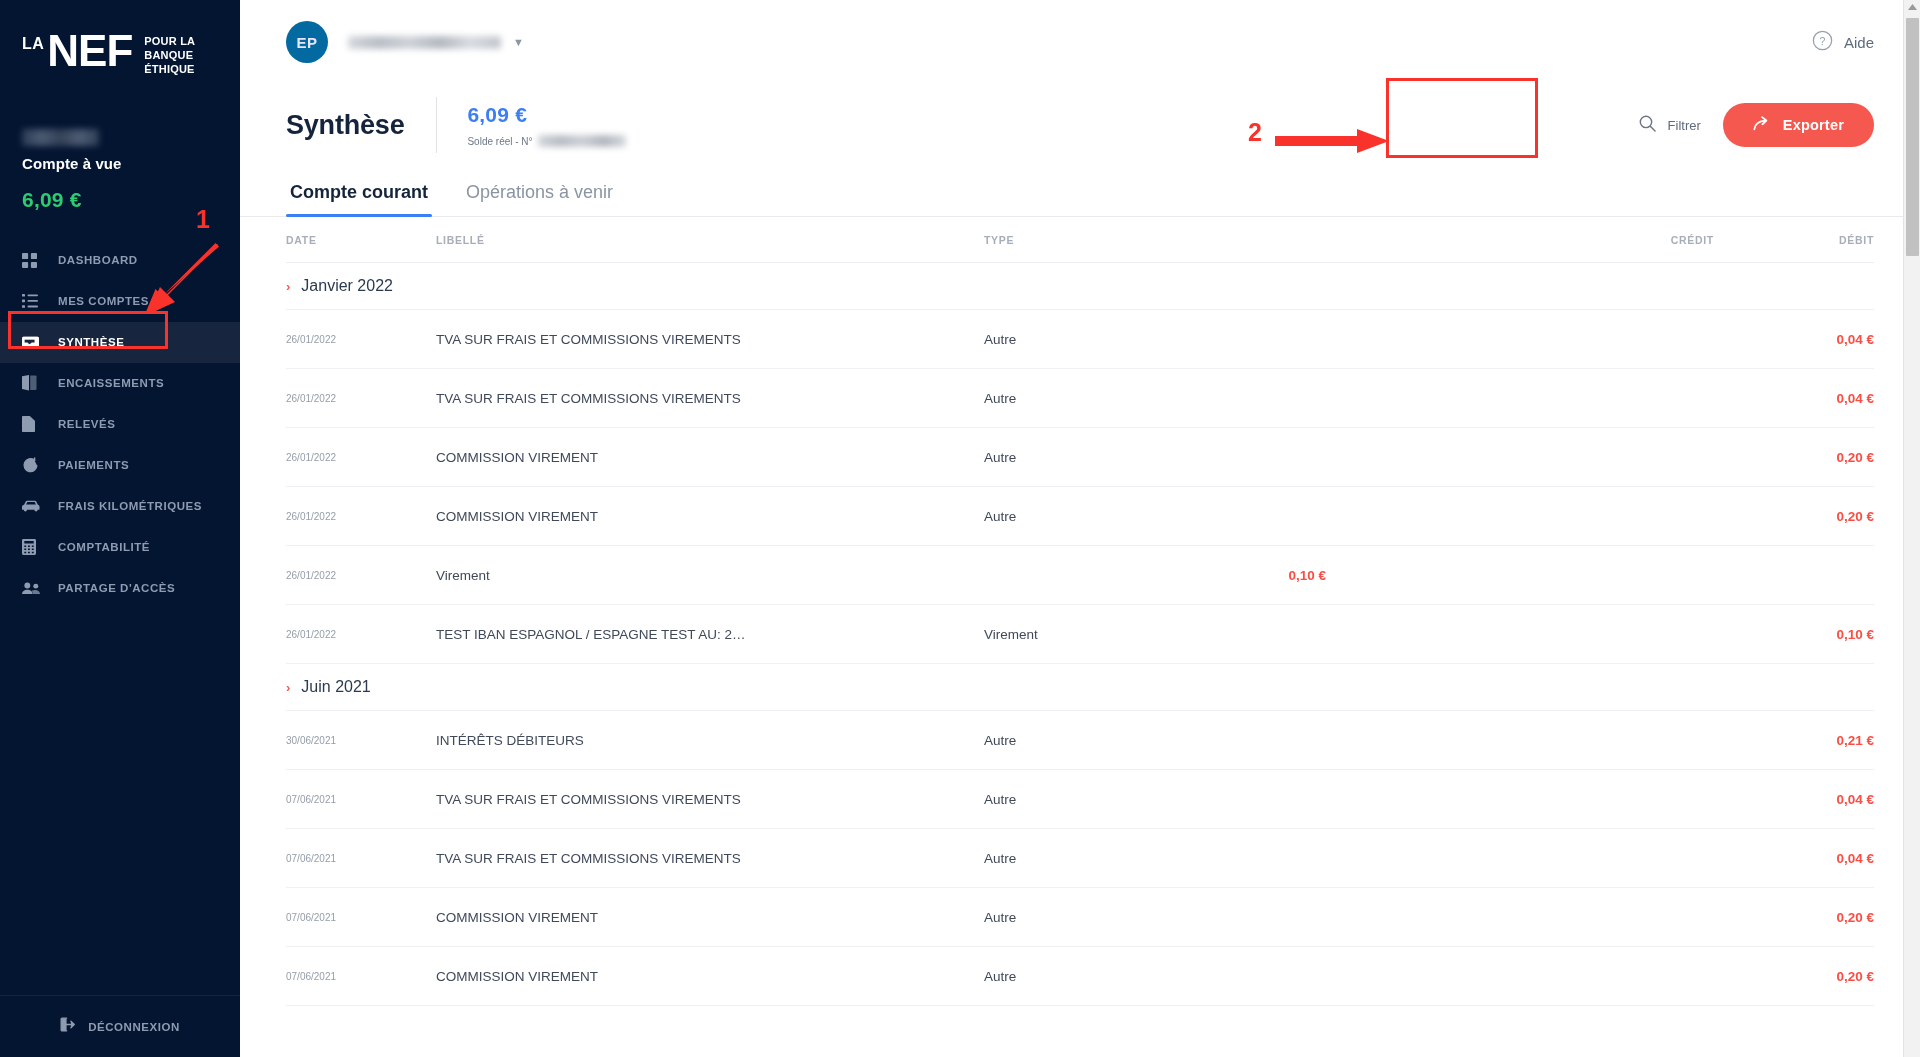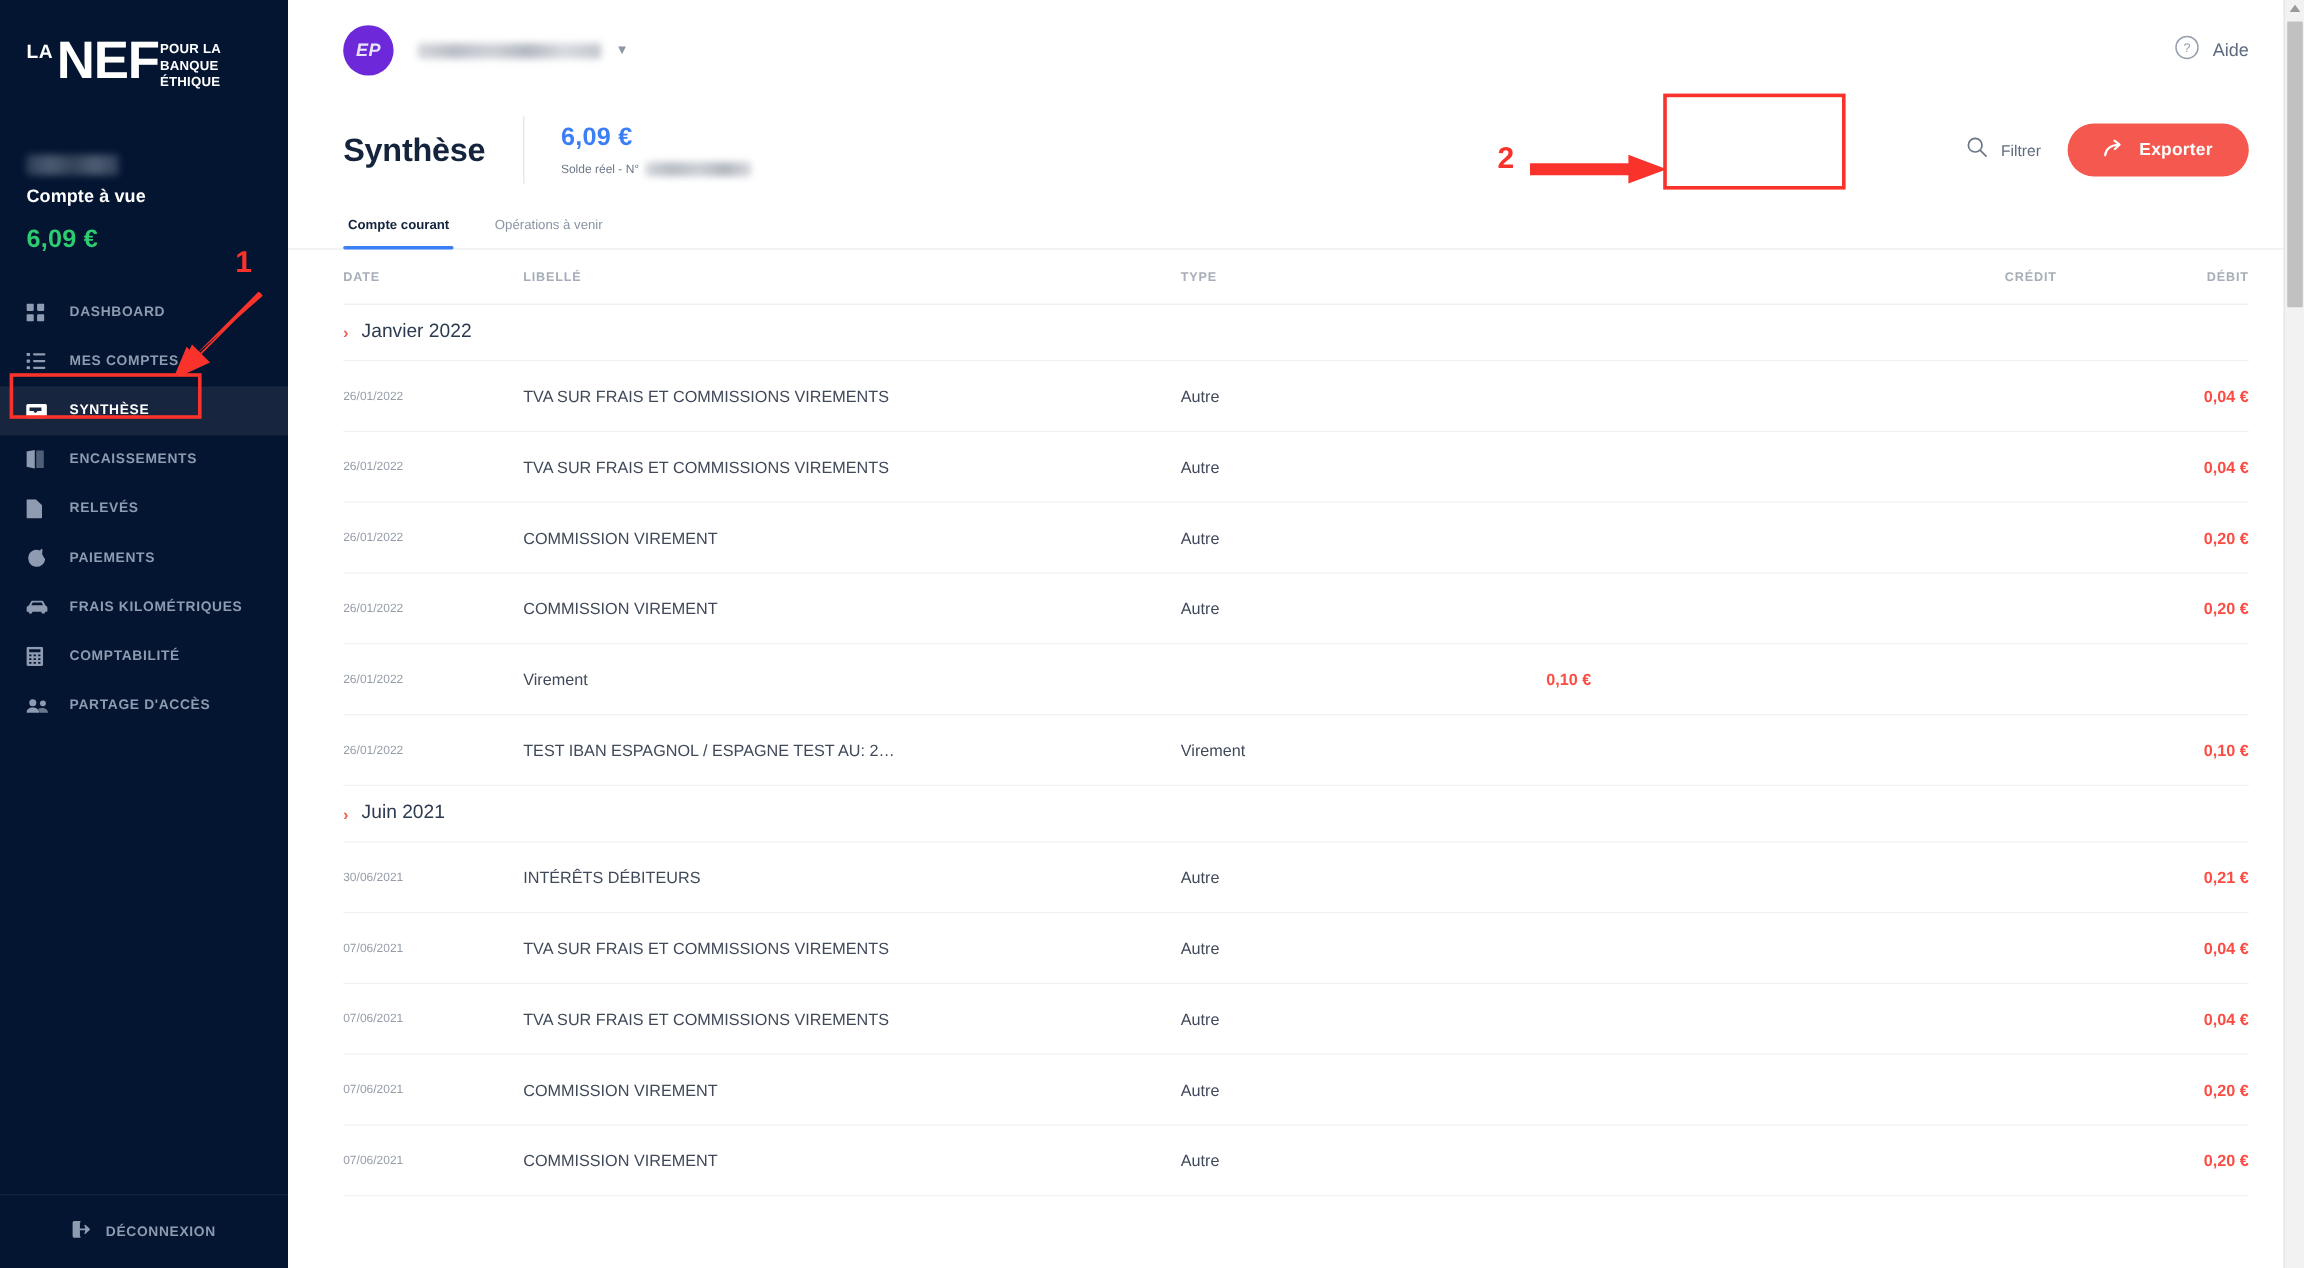--- a/index.html
+++ b/index.html
@@ -17,21 +17,21 @@
     background: #041532;
     flex: 0 0 240px;
     position: relative;
     color: #fff;
   }
   .logo-wrap { padding: 32px 0 0 22px; display: flex; align-items: flex-start; }
   .logo-la { font-size: 16px; font-weight: 700; letter-spacing: .5px; line-height: 1;
              margin-top: 4px; margin-right: 3px; }
   .logo-nef { font-size: 44px; font-weight: 900; letter-spacing: -1px; line-height: .85;
               font-family: "Liberation Sans", sans-serif; }
-  .logo-sub { margin-left: 1px; margin-top: 3px; font-size: 11px; font-weight: 700;
+  .logo-sub { margin-left: 12px; margin-top: 3px; font-size: 11px; font-weight: 700;
               line-height: 1.27; letter-spacing: .2px; }
 
   .acct-block { padding: 52px 0 0 22px; }
   .blur-bar { height: 17px; width: 77px; border-radius: 2px;
               background: linear-gradient(90deg,#2c3c55,#4a5a70,#334257,#4d5c72,#2f3f58);
               filter: blur(3px); }
   .acct-type { margin-top: 9px; font-size: 15px; font-weight: 700; color: #ffffff; letter-spacing: .1px; }
   .acct-bal { margin-top: 16px; font-size: 21px; font-weight: 700; color: #2ecc71; letter-spacing: .2px; }
 
   .nav { margin-top: 28px; }
@@ -56,22 +56,22 @@
   }
   .logout .lbl { margin-left: 12px; font-size: 11.5px; font-weight: 700;
                  letter-spacing: .55px; color: #8e9bb0; }
 
   
   .main { flex: 1; height: 1057px; position: relative; background: #fff; overflow: hidden; }
 
   .topbar { height: 84px; display: flex; align-items: center; padding: 0 46px 0 46px; }
   .avatar {
     width: 42px; height: 42px; border-radius: 50%;
-    background: #6d28d9; color: #e8e5fb; font-size: 15px; font-weight: 700;
-    display: flex; align-items: center; justify-content: center; letter-spacing: .4px; font-style: italic;
+    background: #0369a1; color: #e8e5fb; font-size: 15px; font-weight: 700;
+    display: flex; align-items: center; justify-content: center; letter-spacing: .4px;
   }
   .user-name-blur {
     margin-left: 20px; width: 153px; height: 13px; border-radius: 2px;
     background: linear-gradient(90deg,#d5d8dd,#b9bec6,#ced2d8,#b3b8c0,#d8dbe0,#c2c6cd);
     filter: blur(3.2px);
   }
   .chev { margin-left: 12px; color: #8d96a5; font-size: 11px; }
   .spacer { flex: 1; }
   .help { display: flex; align-items: center; cursor: pointer; }
   .help .lbl { margin-left: 11px; font-size: 15px; color: #5e6b7e; }
@@ -91,21 +91,21 @@
   .export-btn {
     display: flex; align-items: center; justify-content: center;
     background: #f4584e; color: #fff; border: none; border-radius: 22px;
     height: 44px; padding: 0 30px; font-size: 14.5px; font-weight: 700;
     letter-spacing: .2px; cursor: pointer;
   }
   .export-btn .lbl { margin-left: 13px; }
 
   .tabs { display: flex; padding: 0 46px; margin-top: 22px;
           border-bottom: 1px solid #e8eaed; position: relative; }
-  .tab { font-size: 11px; color: #8a94a3; padding: 0 4px 13px 4px; margin-right: 30px;
+  .tab { font-size: 18px; color: #8a94a3; padding: 0 4px 13px 4px; margin-right: 30px;
          cursor: pointer; position: relative; }
   .tab.active { color: #14243d; font-weight: 700; }
   .tab.active::after {
     content: ""; position: absolute; left: 0; right: 0; bottom: -1px;
     height: 3px; background: #3b7ef5; border-radius: 2px;
   }
 
   .table { padding: 0 46px; }
   .thead { display: flex; align-items: center; height: 46px;
            border-bottom: 1px solid #ebedf0; }

